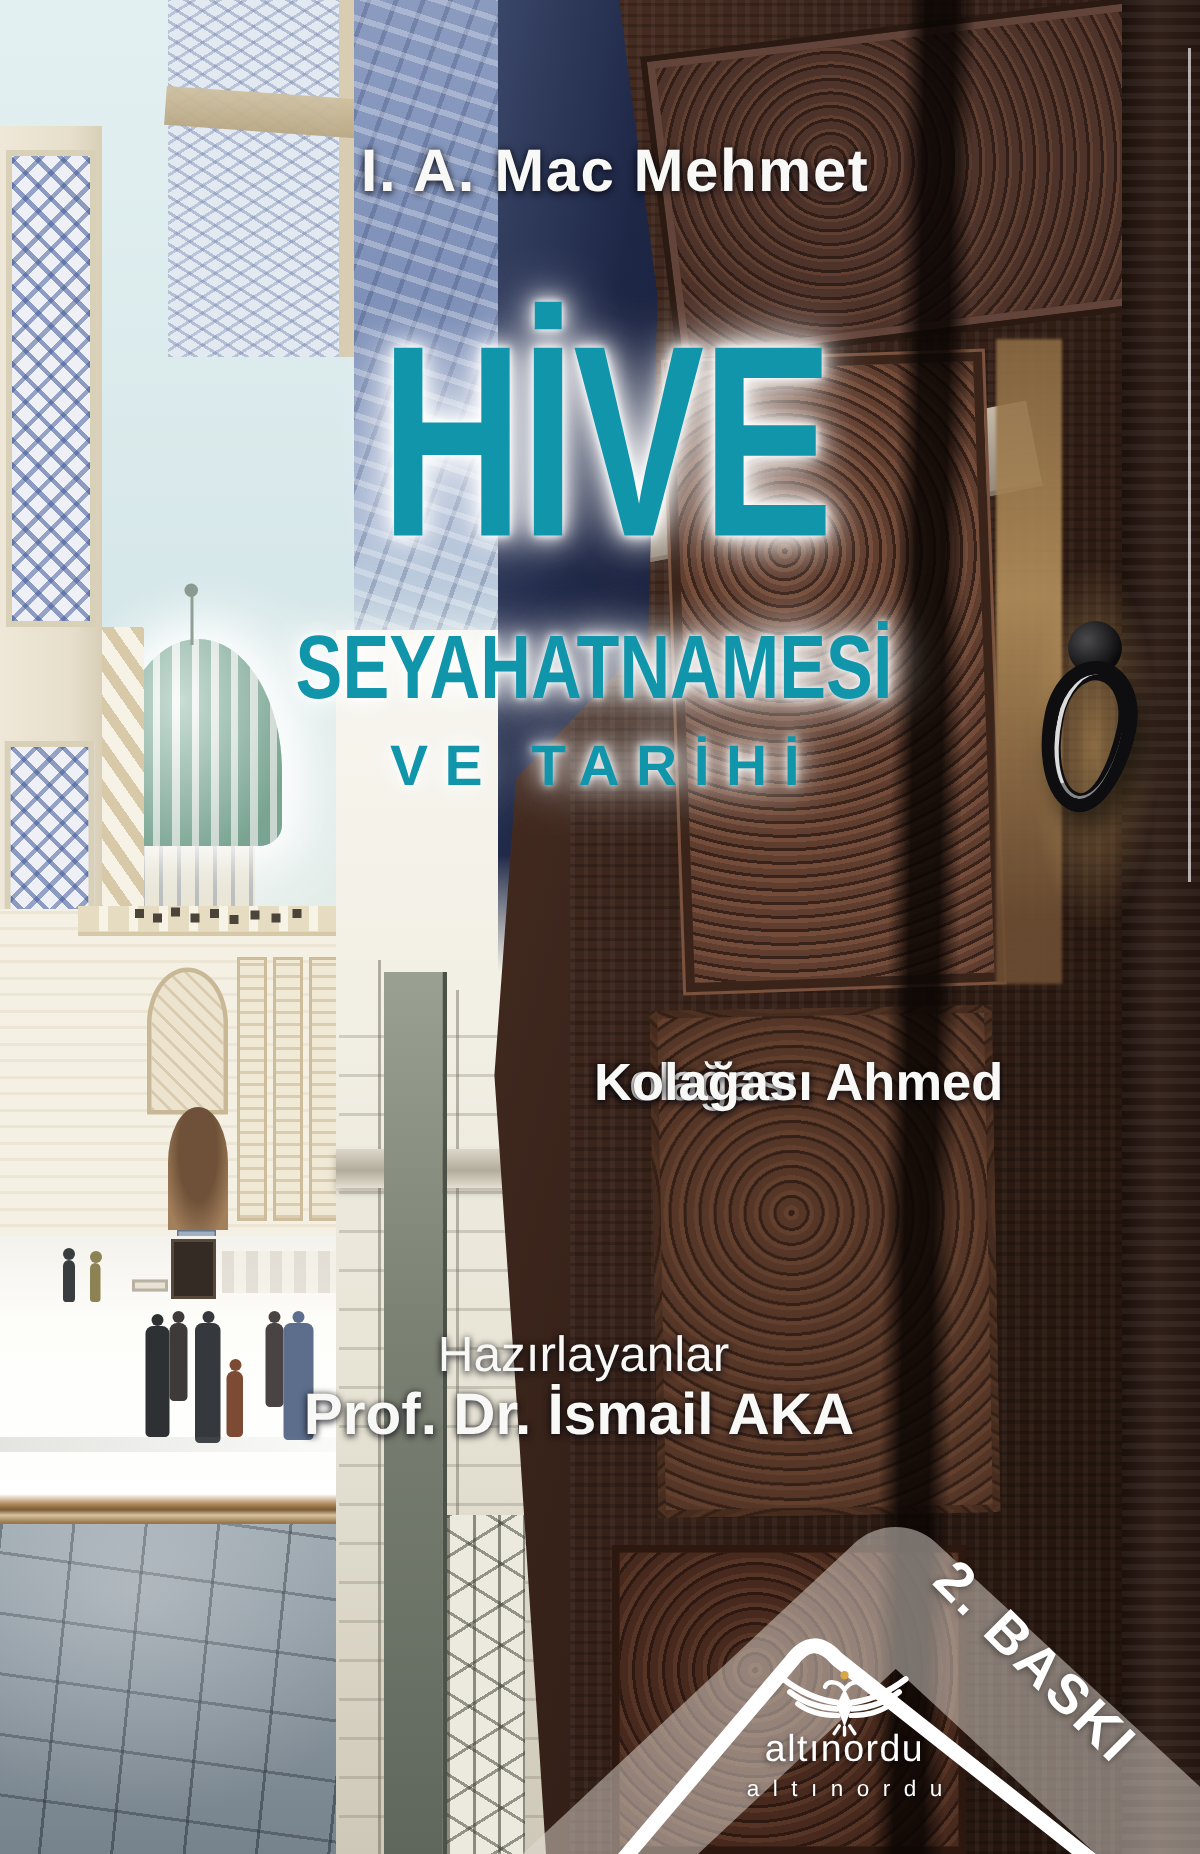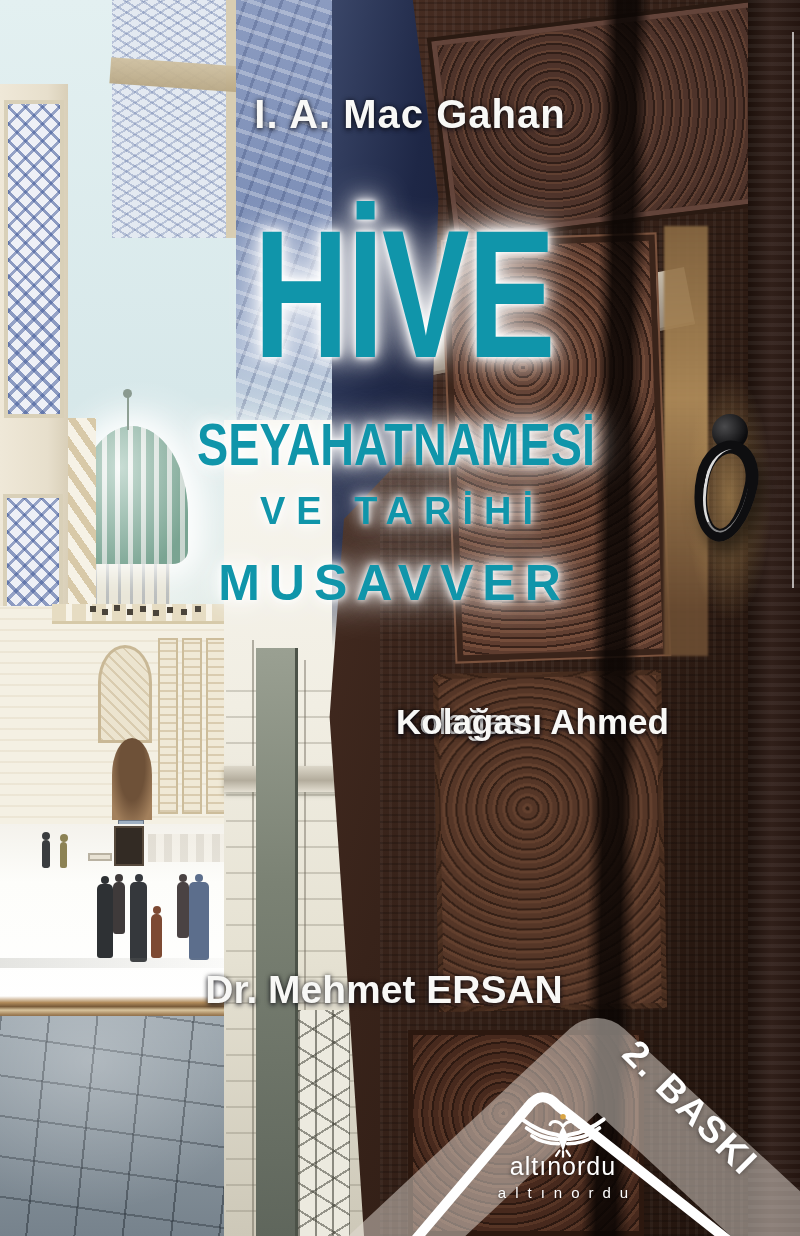--- a/index.html
+++ b/index.html
@@ -275,24 +275,24 @@
         <path d="M56 44 L52 50 M60 45 L60 51 M64 44 L68 50" stroke-width="2.6"></path>
       </g>
       <path d="M60 15 L66 28 L60 45 L54 28 Z" fill="#ffffff"></path>
     </svg>
     <div class="logo-name">altınordu</div>
     <div class="logo-sub">altınordu</div>
   </div>
 
   <div class="edition">2. BASKI</div>
 
-  <div class="author t-white">I. A. Mac Gahan</div>
+  <div class="author t-white">I. A. Mac Mehmet</div>
   <div class="title-main t-teal">HİVE</div>
   <div class="title-2 t-teal">SEYAHATNAMESİ</div>
   <div class="title-3 t-teal">VE TARİHİ</div>
-  <div class="title-4 t-teal">MUSAVVER</div>
   <div class="translator t-white">
     <span class="lbl">Kolağası:</span>
       <span class="nm">Kolağası Ahmed</span>
   </div>
-  <div class="editor2 t-white">Dr. Mehmet ERSAN</div>
+  <div class="editors-label t-white">Hazırlayanlar</div>
+  <div class="editor1 t-white">Prof. Dr. İsmail AKA</div>
 
 </div>
 
 </body></html>

